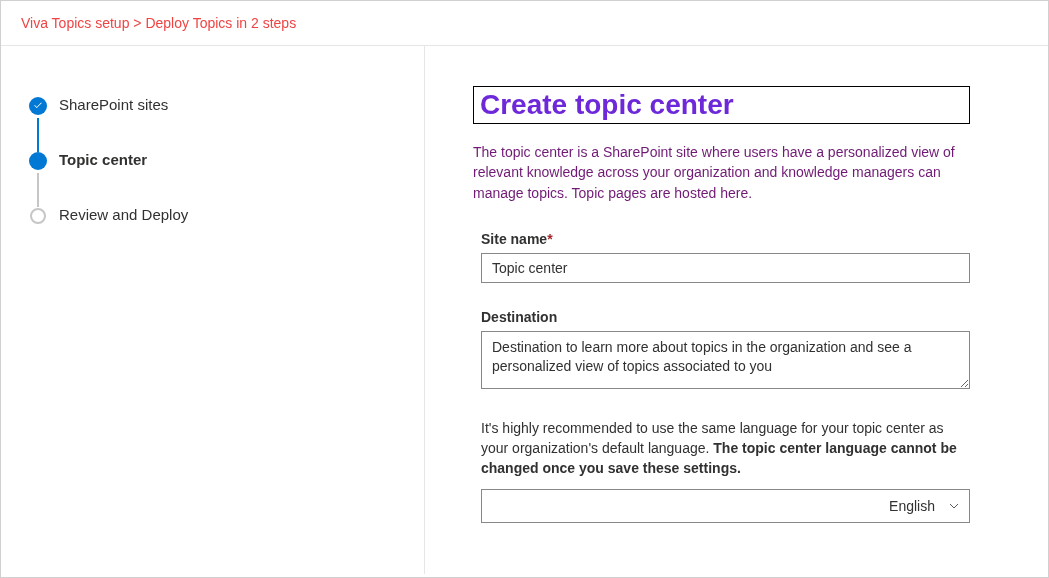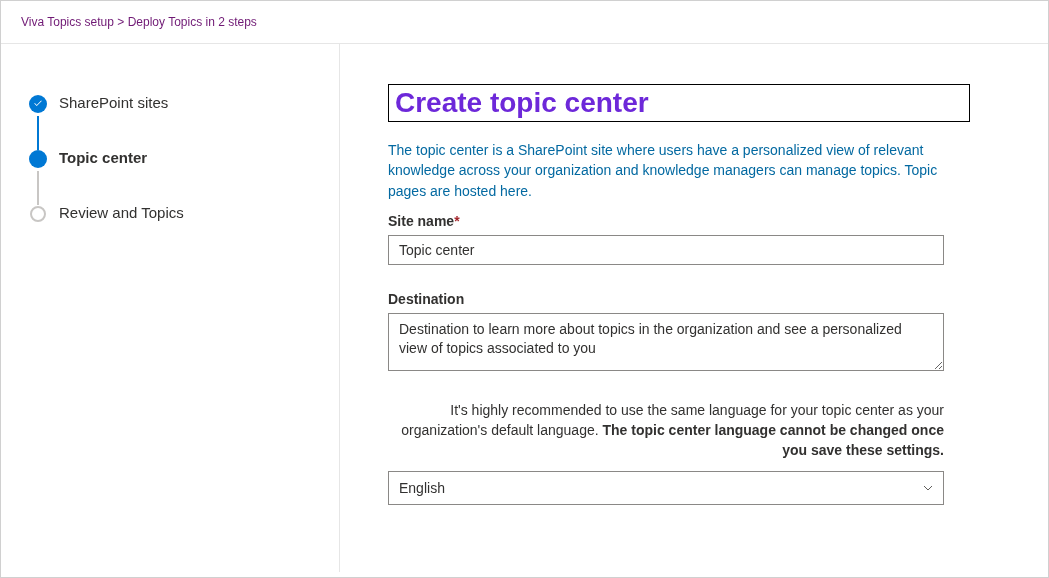--- a/index.html
+++ b/index.html
@@ -13,29 +13,29 @@
       color: #323130;
       background: #fff;
       width: 1049px;
       height: 578px;
       border: 1px solid #d0d0d0;
       overflow: hidden;
     }
     .breadcrumb {
       padding: 14px 20px;
       border-bottom: 1px solid #e6e6e6;
-      font-size: 12px;
-      color: #701a75;
+      font-size: 14px;
+      color: #ef4444;
     }
     .content {
       display: flex;
       height: calc(100% - 48px);
     }
     .sidebar {
-      width: 339px;
+      width: 424px;
       border-right: 1px solid #e6e6e6;
       padding: 50px 0 0 28px;
     }
     .step-list {
       list-style: none;
     }
     .step-item {
       position: relative;
       padding-left: 30px;
       padding-bottom: 38px;
@@ -103,27 +103,28 @@
       font-weight: 700;
       color: #6d28d9;
       margin-bottom: 18px;
       border: 1px solid #000;
       padding: 2px 6px;
       display: block;
       width: 100%;
     }
     .page-description {
       font-size: 14px;
-      color: #0369a1;
+      color: #701a75;
       line-height: 1.45;
-      margin-bottom: 12px;
+      margin-bottom: 28px;
       max-width: 620px;
     }
     .form-group {
       margin-bottom: 26px;
+      margin-left: 8px;
     }
     .form-label {
       display: block;
       font-weight: 600;
       font-size: 14px;
       margin-bottom: 6px;
       color: #323130;
     }
     .required {
       color: #a4262c;
@@ -150,28 +151,28 @@
       resize: both;
       height: 58px;
       line-height: 1.4;
     }
     .help-text {
       font-size: 14px;
       color: #323130;
       line-height: 1.45;
       margin-bottom: 10px;
       max-width: 556px;
-      text-align: right;
     }
     .help-text .warning {
       font-weight: 600;
     }
     .select-wrapper {
       position: relative;
       max-width: 556px;
+      text-align: right;
     }
     .select-input {
       width: 100%;
       padding: 8px 34px 8px 10px;
       border: 1px solid #8a8886;
       font-size: 14px;
       font-family: inherit;
       color: #323130;
       background: #fff;
       appearance: none;
@@ -208,21 +209,21 @@
         <span class="step-connector done"></span>
         <span class="step-label">SharePoint sites</span>
       </li>
       <li class="step-item">
         <span class="step-icon current"></span>
         <span class="step-connector upcoming"></span>
         <span class="step-label current">Topic center</span>
       </li>
       <li class="step-item">
         <span class="step-icon pending"></span>
-        <span class="step-label">Review and Topics</span>
+        <span class="step-label">Review and Deploy</span>
       </li>
     </ul>
   </nav>
 
   <main class="main">
     <h1 class="page-title">Create topic center</h1>
     <p class="page-description">The topic center is a SharePoint site where users have a personalized view of relevant knowledge across your organization and knowledge managers can manage topics. Topic pages are hosted here.</p>
 
     <div class="form-group">
       <label class="form-label">

